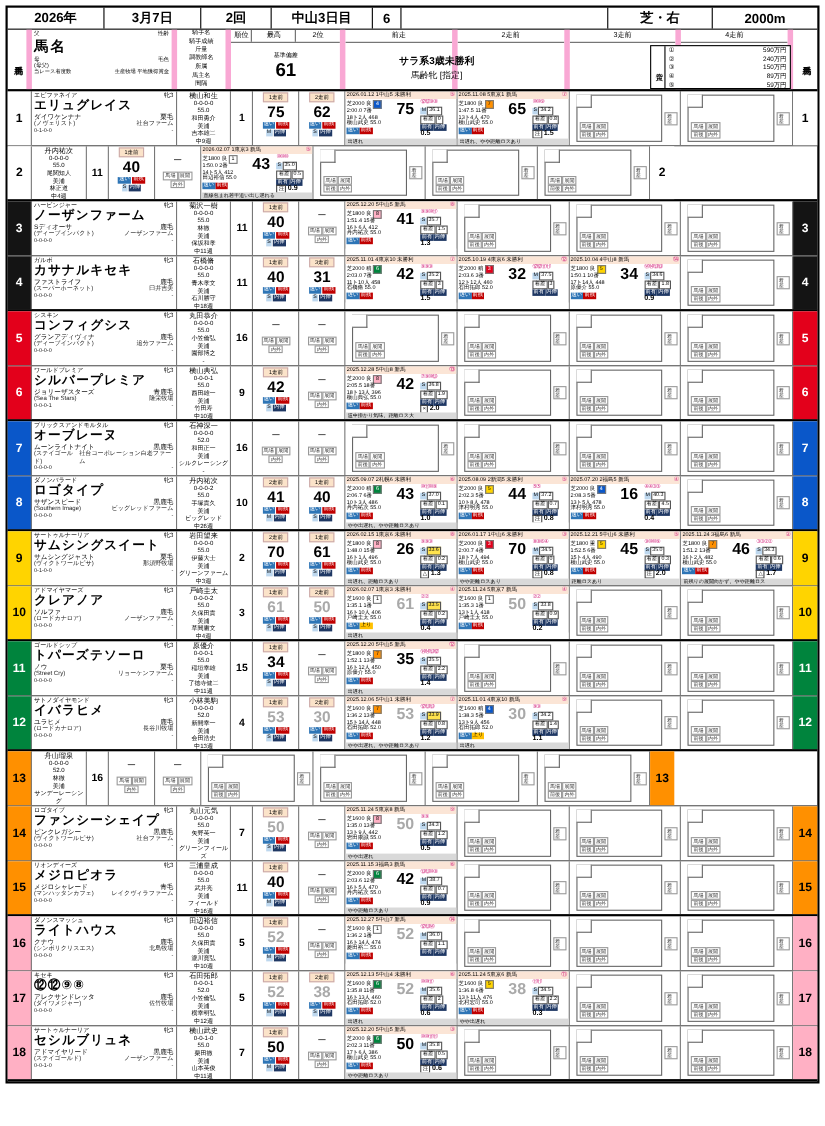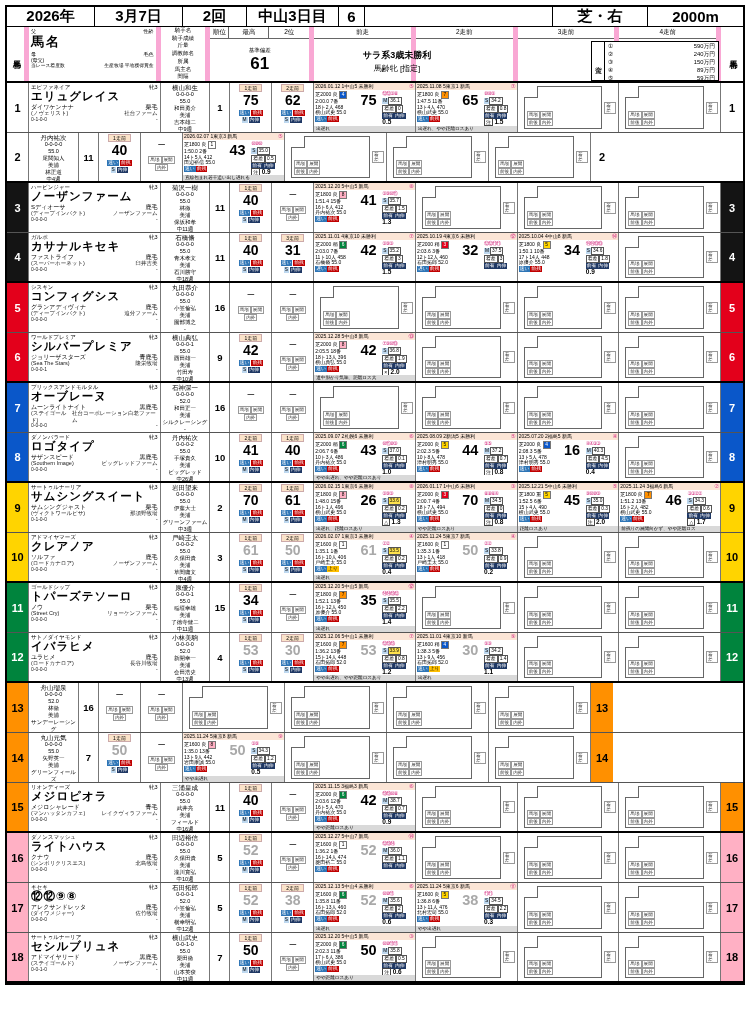--- a/index.html
+++ b/index.html
@@ -1,19 +1,19 @@
 <!DOCTYPE html>
 <html><head>
 <meta charset="utf-8">
 <style>
 *{box-sizing:border-box;margin:0;padding:0;font-family:"Liberation Sans","DejaVu Sans",sans-serif}
 html,body{width:750px;height:1024px;background:#fff;overflow:hidden}
 #sheet{margin:5px;border:2px solid #000;width:740px}
 
-#h1{display:flex;height:20px;border-bottom:1px solid #000;font-weight:bold;font-size:15px}
+#h1{display:flex;height:20px;border-bottom:1px solid #000;font-weight:bold;font-size:12px}
 #h1>div{border-right:1px solid #000;display:flex;align-items:center;justify-content:center;overflow:hidden}
 #h1>div:last-child{border-right:none}
 
 #h2{display:flex;height:56px;border-bottom:2px solid #000;position:relative;font-size:6px}
 .h2c{border-right:5px solid #f9a8d4;overflow:hidden;position:relative}
 .vlab{writing-mode:vertical-rl;text-orientation:upright;font-size:8px;font-weight:bold;display:flex;align-items:center;justify-content:center;height:100%;width:100%}
 #h2-name{padding:1px 2px;line-height:1.25}
 #h2-name .big{font-size:13px;font-weight:bold;letter-spacing:2px}
 #h2-name .r{float:right}
 #h2-jk div{text-align:center;line-height:7.7px;font-size:5.5px}
@@ -1735,20 +1735,39 @@
             </div>
             <div class="esashi">
               <span>着差</span>
             </div>
           </div>
         </div>
         <div class="cell numc w7" style="width:22px;border-right:none">13</div>
       </div>
       <div class="row">
         <div class="cell numc w7" style="width:22px">14</div>
+        <div class="cell nb" style="width:132px">
+          <div class="sire">
+            <span>ロゴタイプ</span>
+            <span>牝3</span>
+          </div>
+          <div class="hn">ファンシーシェイプ</div>
+          <div class="dam">
+            <span>ピンクレガシー</span>
+            <span>黒鹿毛</span>
+          </div>
+          <div class="ds">
+            <span>(ヴィクトワールピサ)</span>
+            <span>社台ファーム</span>
+          </div>
+          <div class="rec">
+            <span>0-0-0-0</span>
+            <span>-</span>
+          </div>
+        </div>
         <div class="cell jb" style="width:50px">
           <div class="jn">丸山元気</div>
           <div>0-0-0-0</div>
           <div>55.0</div>
           <div>矢野英一</div>
           <div>美浦</div>
           <div>グリーンフィールズ</div>
         </div>
         <div class="cell rkc" style="width:20px">7</div>
         <div class="cell" style="width:42px">

